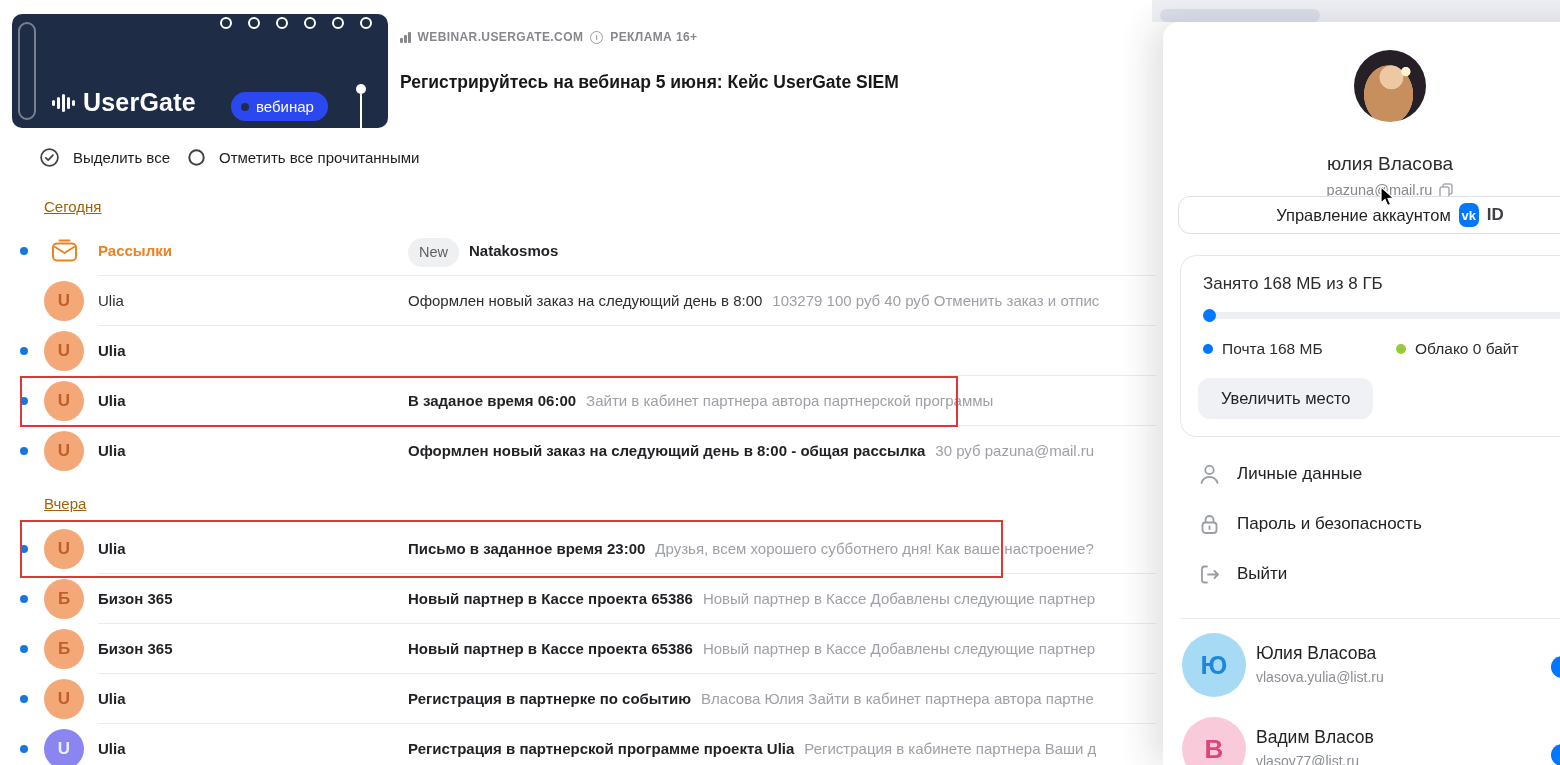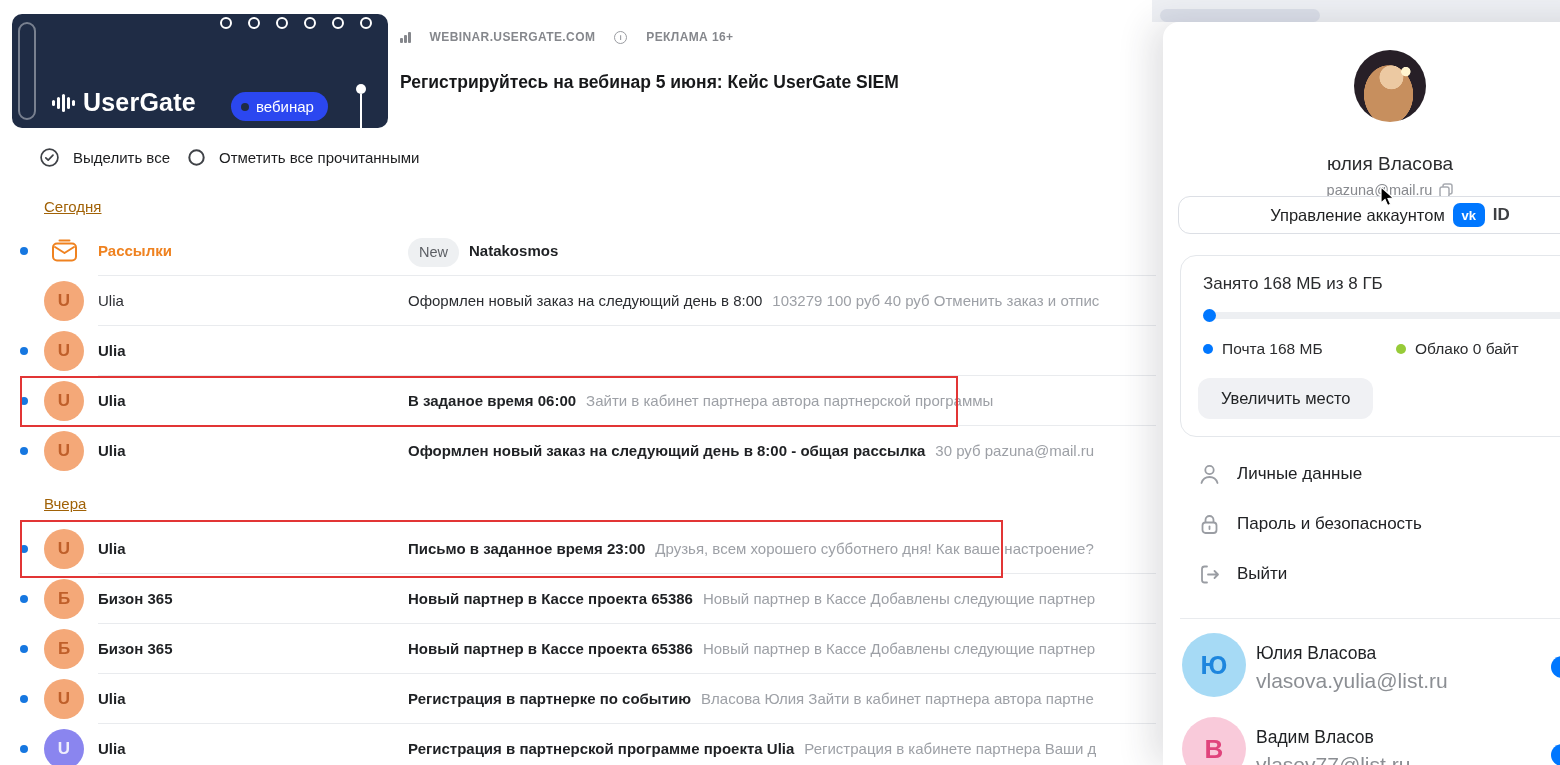--- a/index.html
+++ b/index.html
@@ -23,21 +23,21 @@
   .logo .bars i:nth-child(3){height:18px} .logo .bars i:nth-child(4){height:12px}
   .logo .bars i:nth-child(5){height:6px}
   .logo .brand { font-size:25px; font-weight:600; letter-spacing:.2px; }
   .banner .pill { position:absolute; left:219px; top:78px; height:29px; padding:0 14px 0 10px;
     background:#2b47f0; border-radius:16px; display:flex; align-items:center; gap:7px;
     color:#fff; font-size:15px; }
   .banner .pill i { width:8px; height:8px; border-radius:50%; background:#1f2c45; display:block; }
   .banner .vline { position:absolute; left:348px; top:80px; width:2px; height:34px; background:#fff; }
   .banner .vdot { position:absolute; left:344px; top:70px; width:10px; height:10px; border-radius:50%; background:#fff; }
 
-  .ad-src { position:absolute; left:400px; top:30px; display:flex; align-items:center; gap:19px;
+  .ad-src { position:absolute; left:400px; top:30px; display:flex; align-items:center; gap:7px;
     color:#85878c; font-size:12px; font-weight:700; letter-spacing:.4px; }
   .ad-src .adbars { display:flex; align-items:flex-end; gap:1.5px; }
   .ad-src .adbars i { width:2.5px; background:#85878c; display:block; border-radius:1px; }
   .ad-src .adbars i:nth-child(1){height:5px} .ad-src .adbars i:nth-child(2){height:8px} .ad-src .adbars i:nth-child(3){height:11px}
   .ad-src .info { width:13px; height:13px; border:1.3px solid #9a9ca1; border-radius:50%;
     display:flex; align-items:center; justify-content:center; font-size:8px; font-weight:700; color:#9a9ca1; }
   .ad-head { position:absolute; left:400px; top:72px; font-size:17.5px; font-weight:700; color:#17181a; }
 
   .toolbar { position:absolute; left:40px; top:148px; display:flex; gap:18px; }
   .tool { display:flex; align-items:center; gap:14px; font-size:15px; color:#1c1d1f; cursor:pointer; }
@@ -82,21 +82,21 @@
   .p-name { position:absolute; left:0; top:131px; width:454px; text-align:center;
     font-size:19px; color:#2b2c2e; }
   .p-email { position:absolute; left:0; top:160px; width:454px; display:flex;
     justify-content:center; align-items:center; gap:7px; font-size:14.5px; color:#87898e; }
   .cursor { position:absolute; left:216px; top:164px; z-index:9; }
 
   .vk-btn { position:absolute; left:15px; top:174px; width:424px; height:38px; background:#fff;
     border:1px solid #dcdfe5; border-radius:12px; display:flex; align-items:center;
     justify-content:center; gap:8px; cursor:pointer; }
   .vk-btn .lbl { font-size:16.5px; color:#1f2021; }
-  .vk-badge { width:32px; height:24px; background:#07f; border-radius:7px; color:#fff;
+  .vk-badge { width:20px; height:24px; background:#07f; border-radius:7px; color:#fff;
     display:flex; align-items:center; justify-content:center; font-size:13px; font-weight:700; }
   .vk-btn .id { font-size:17px; font-weight:600; color:#3e4043; }
 
   .store { position:absolute; left:17px; top:233px; width:437px; height:182px;
     border:1px solid #e4e7eb; border-radius:16px; }
   .store .title { position:absolute; left:22px; top:18px; font-size:17px; color:#2b2c2e; }
   .store .track { position:absolute; left:22px; top:56px; right:28px; height:7px;
     background:#edeff2; border-radius:4px; }
   .store .blue-seg { position:absolute; left:0; top:-3px; width:13px; height:13px; border-radius:50%; }
   .legend { position:absolute; top:84px; display:flex; align-items:center; gap:9px;
@@ -110,21 +110,21 @@
   .menu .mi { height:50px; display:flex; align-items:center; gap:16px; padding-left:35px;
     font-size:17px; color:#212225; cursor:pointer; }
   .menu .mi svg { display:block; flex:none; }
 
   .p-div { position:absolute; left:17px; top:596px; width:437px; height:1px; background:#e9ebee; }
 
   .acct { position:absolute; left:0; width:454px; height:66px; cursor:pointer; }
   .acct .a-ava { position:absolute; left:19px; top:0; width:64px; height:64px; border-radius:50%;
     display:flex; align-items:center; justify-content:center; font-size:26px; font-weight:700; }
   .acct .a-name { position:absolute; left:93px; top:10px; font-size:17.5px; font-weight:500; color:#1f2124; }
-  .acct .a-mail { position:absolute; left:93px; top:36px; font-size:21px; color:#8b8e93; }
+  .acct .a-mail { position:absolute; left:93px; top:36px; font-size:14px; color:#8b8e93; }
   .edge-dot { position:absolute; width:22px; height:22px; border-radius:50%; background:#07f; left:399px; }
 </style>
 </head>
 <body>
 
 <div class="stage">
 
   <div class="mail">
 
     <div class="banner">

